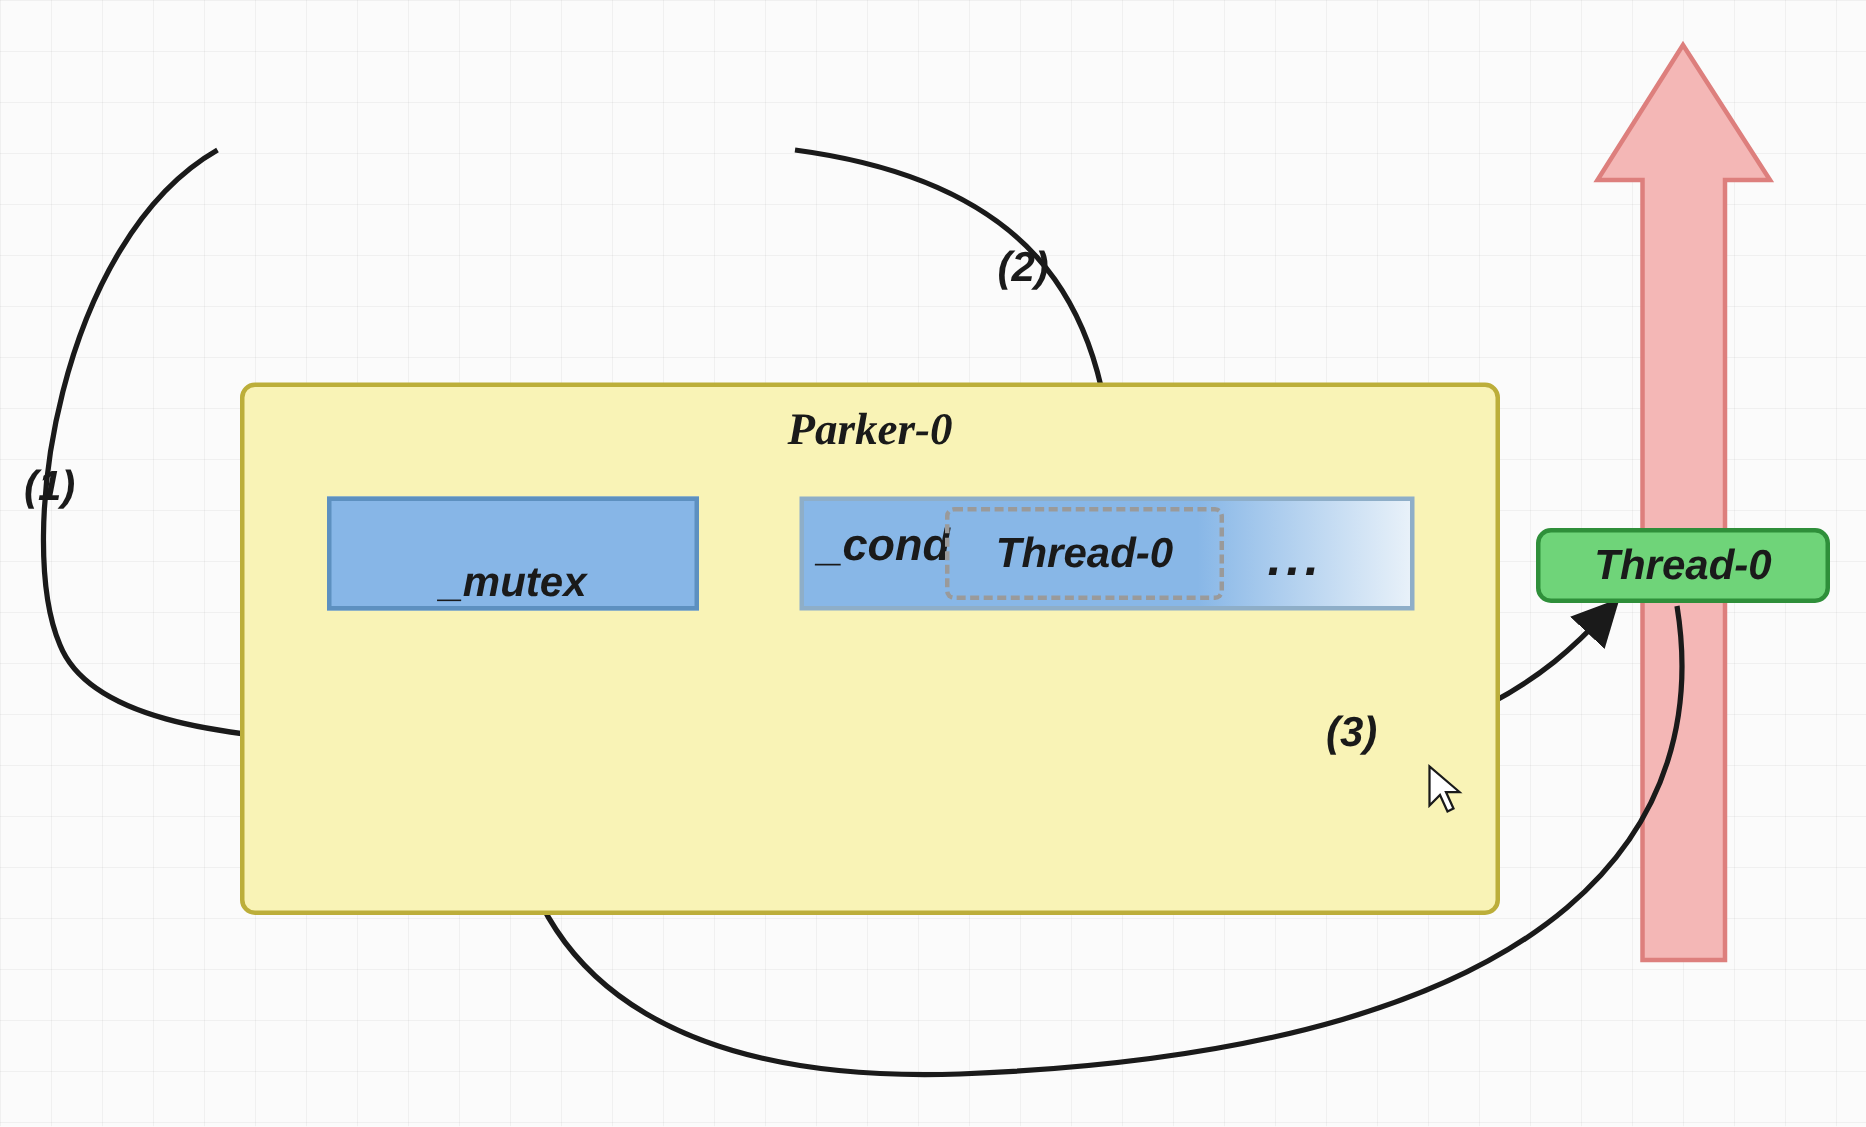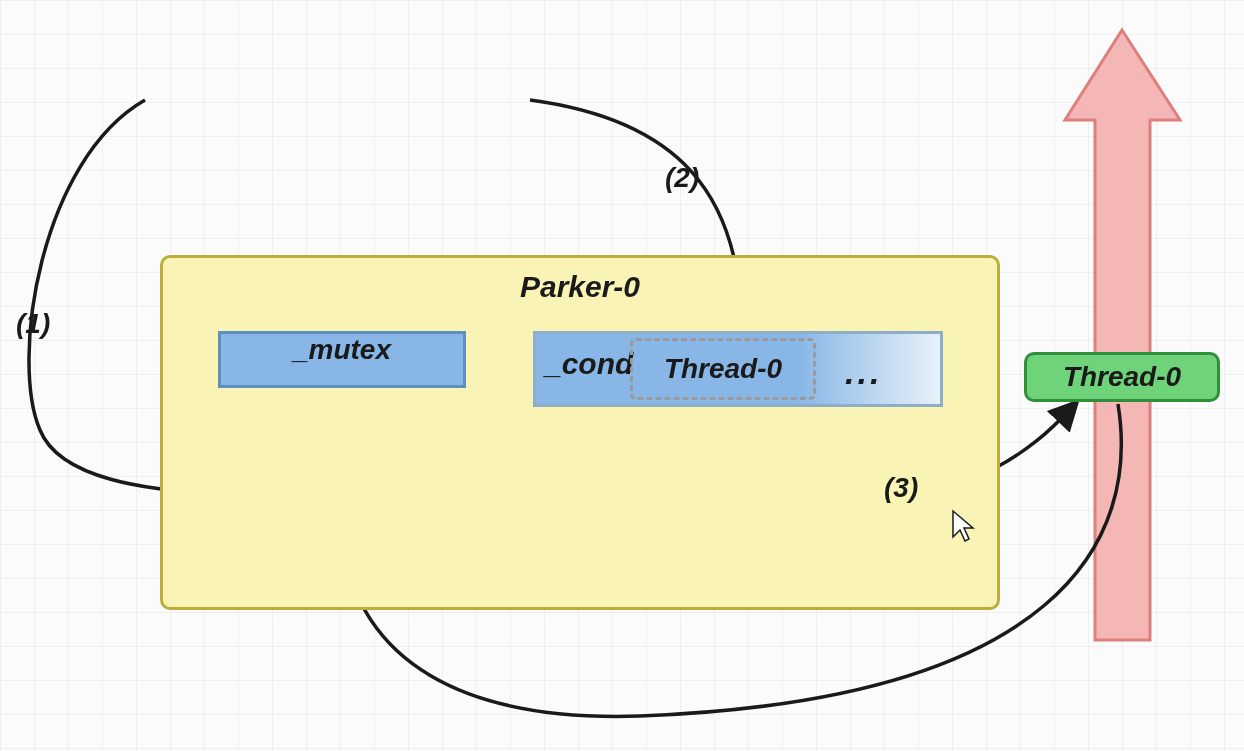--- a/index.html
+++ b/index.html
@@ -42,30 +42,31 @@
     border: 3px solid #bcae3a;
     border-radius: 10px;
   }
   .parker-title {
     position: absolute;
     left: 160px;
     top: 270px;
     width: 840px;
     text-align: center;
     font-size: 30px;
+    font-family: Liberation Serif, serif;
   }
   .mutex {
     left: 218px;
     top: 331px;
     width: 248px;
-    height: 57px;
+    height: 76px;
     background: #87b6e7;
     border: 3px solid #5d90c0;
     display: flex;
-    align-items: flex-start;
+    align-items: flex-end;
     justify-content: center;
     font-size: 28px;
   }
   .cond-outer {
     left: 533px;
     top: 331px;
     width: 410px;
     height: 76px;
     border: 3px solid #8eaec8;
     background: linear-gradient(to right, #88b7e7 0%, #88b7e7 65%, #e8f1f9 100%);

